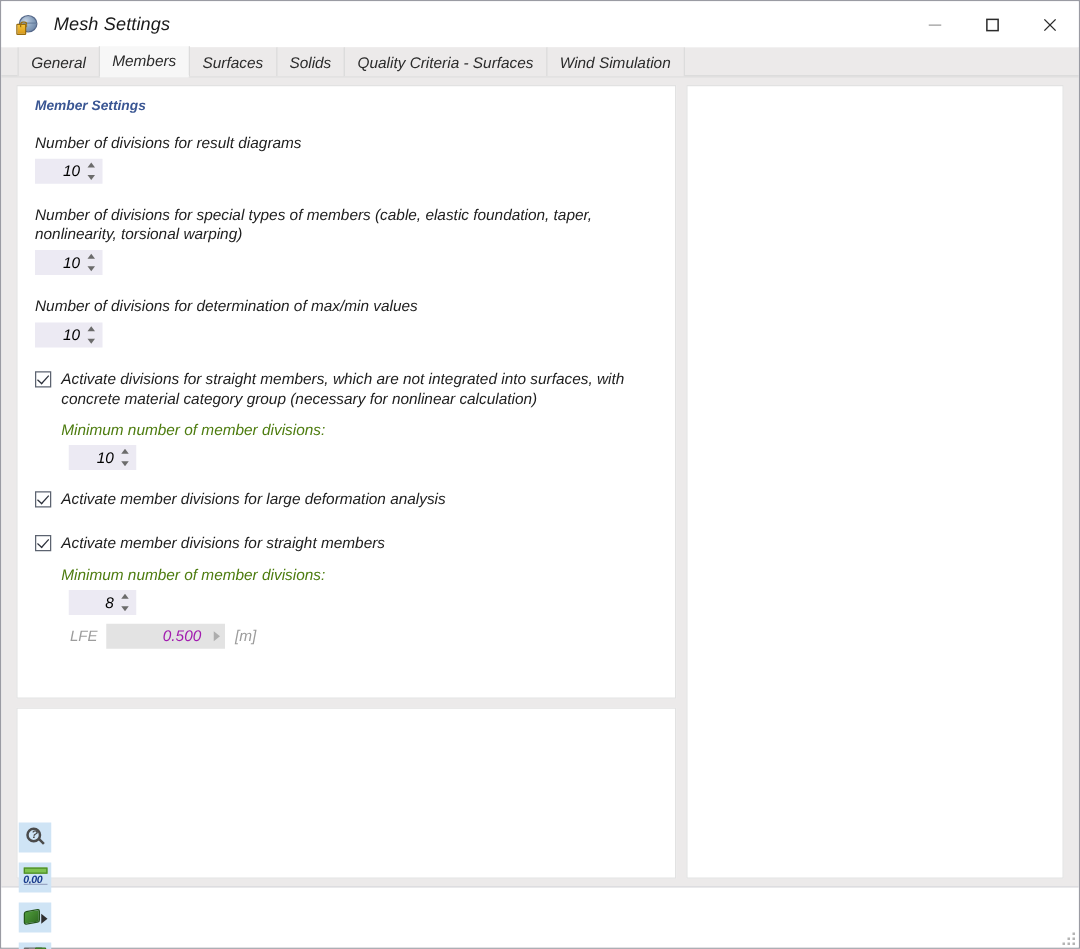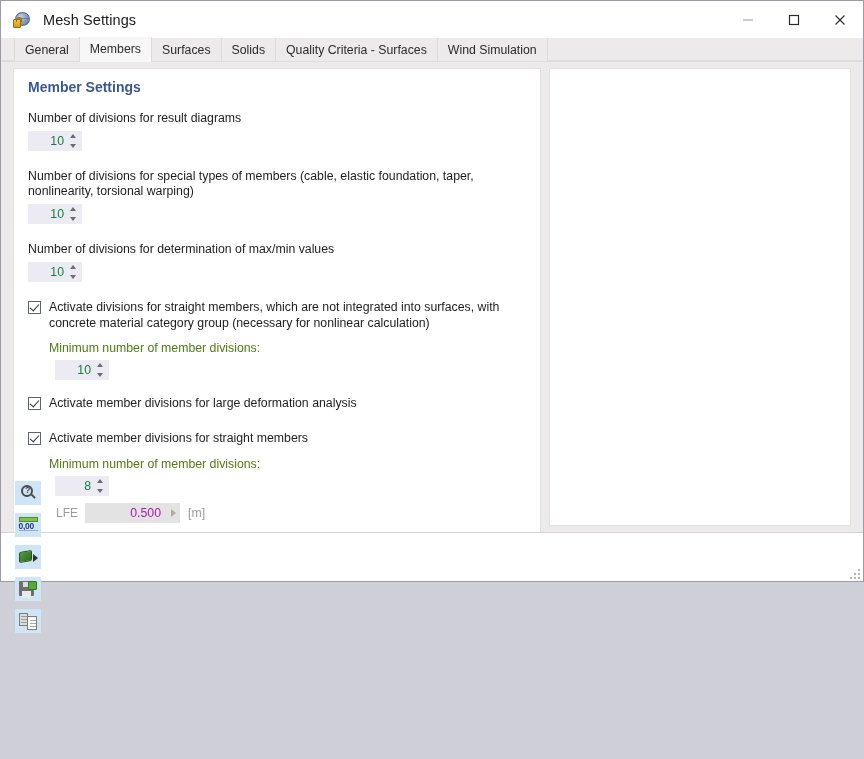--- a/index.html
+++ b/index.html
@@ -8,25 +8,26 @@
     width: 864px; height: 759px;
     font-family: "Liberation Sans", sans-serif;
     background: #cfd0d7;
     overflow: hidden;
   }
 
   
   #window {
     position: absolute;
     left: 0; top: 0;
-    width: 864px; height: 582px;
+    width: 864px; height: 759px;
     background: #f0f0f0;
     border: 1px solid #9a9ba3;
     display: flex;
     flex-direction: column;
+    font-style: italic;
   }
 
   
   #titlebar {
     height: 37px;
     background: #ffffff;
     display: flex;
     align-items: center;
     flex: 0 0 auto;
     position: relative;
@@ -171,21 +172,21 @@
 
   
   #form {
     padding: 10px 14px 0 14px;
     font-size: 12.3px;
     color: #1d1d1d;
   }
   .group-title {
     color: #3a5693;
     font-weight: bold;
-    font-size: 14px;
+    font-size: 11px;
     margin-bottom: 16px;
   }
   .field-label {
     font-size: 12.3px;
     color: #1d1d1d;
     line-height: 15px;
     margin-bottom: 5px;
   }
   .field-block { margin-bottom: 18px; }
 
@@ -197,21 +198,21 @@
     height: 20px;
     width: 54px;
     padding: 0 4px 0 0;
     position: relative;
   }
   .spin .val {
     flex: 1 1 auto;
     text-align: right;
     padding-right: 6px;
     font-size: 12.3px;
-    color: #15803d;
+    color: #000000;
     line-height: 20px;
   }
   .spin .arrows {
     width: 8px; height: 14px;
     display: flex; flex-direction: column;
     justify-content: space-between;
     flex: 0 0 auto;
   }
   .spin .arrows i {
     display: block;

